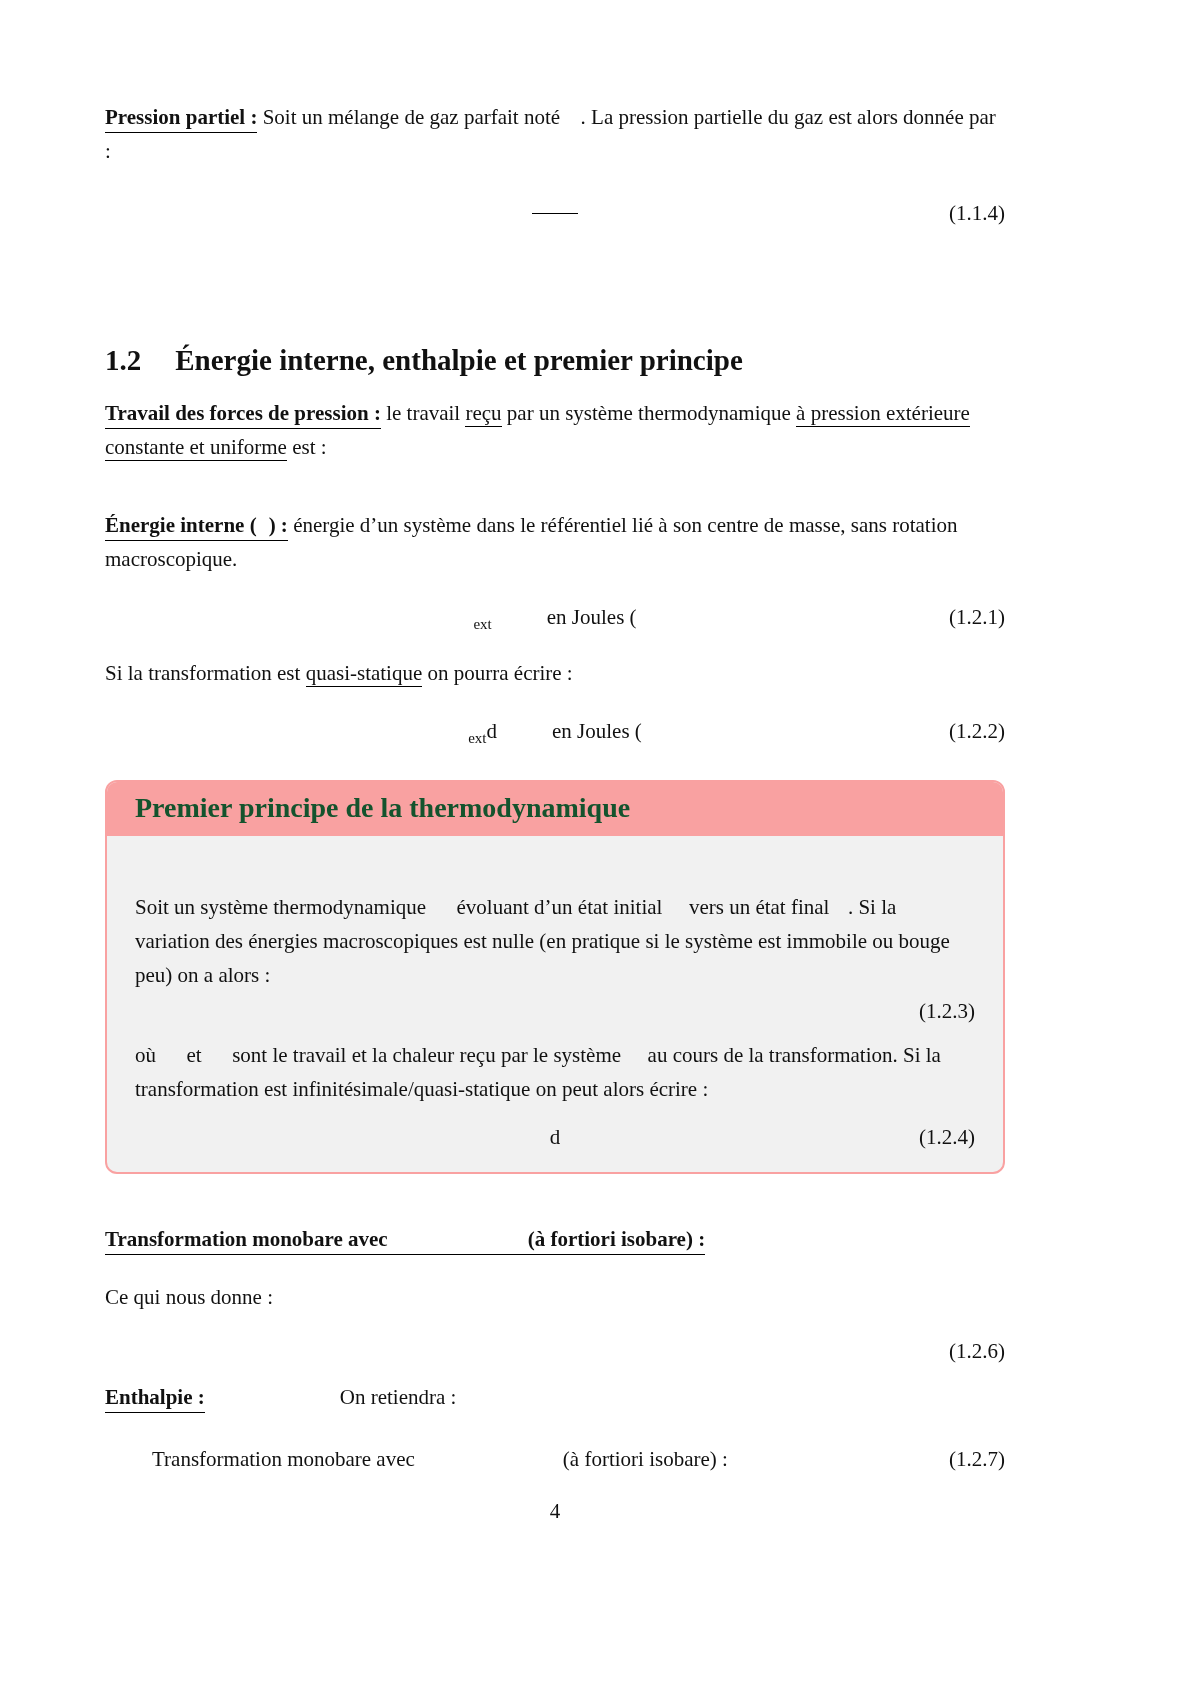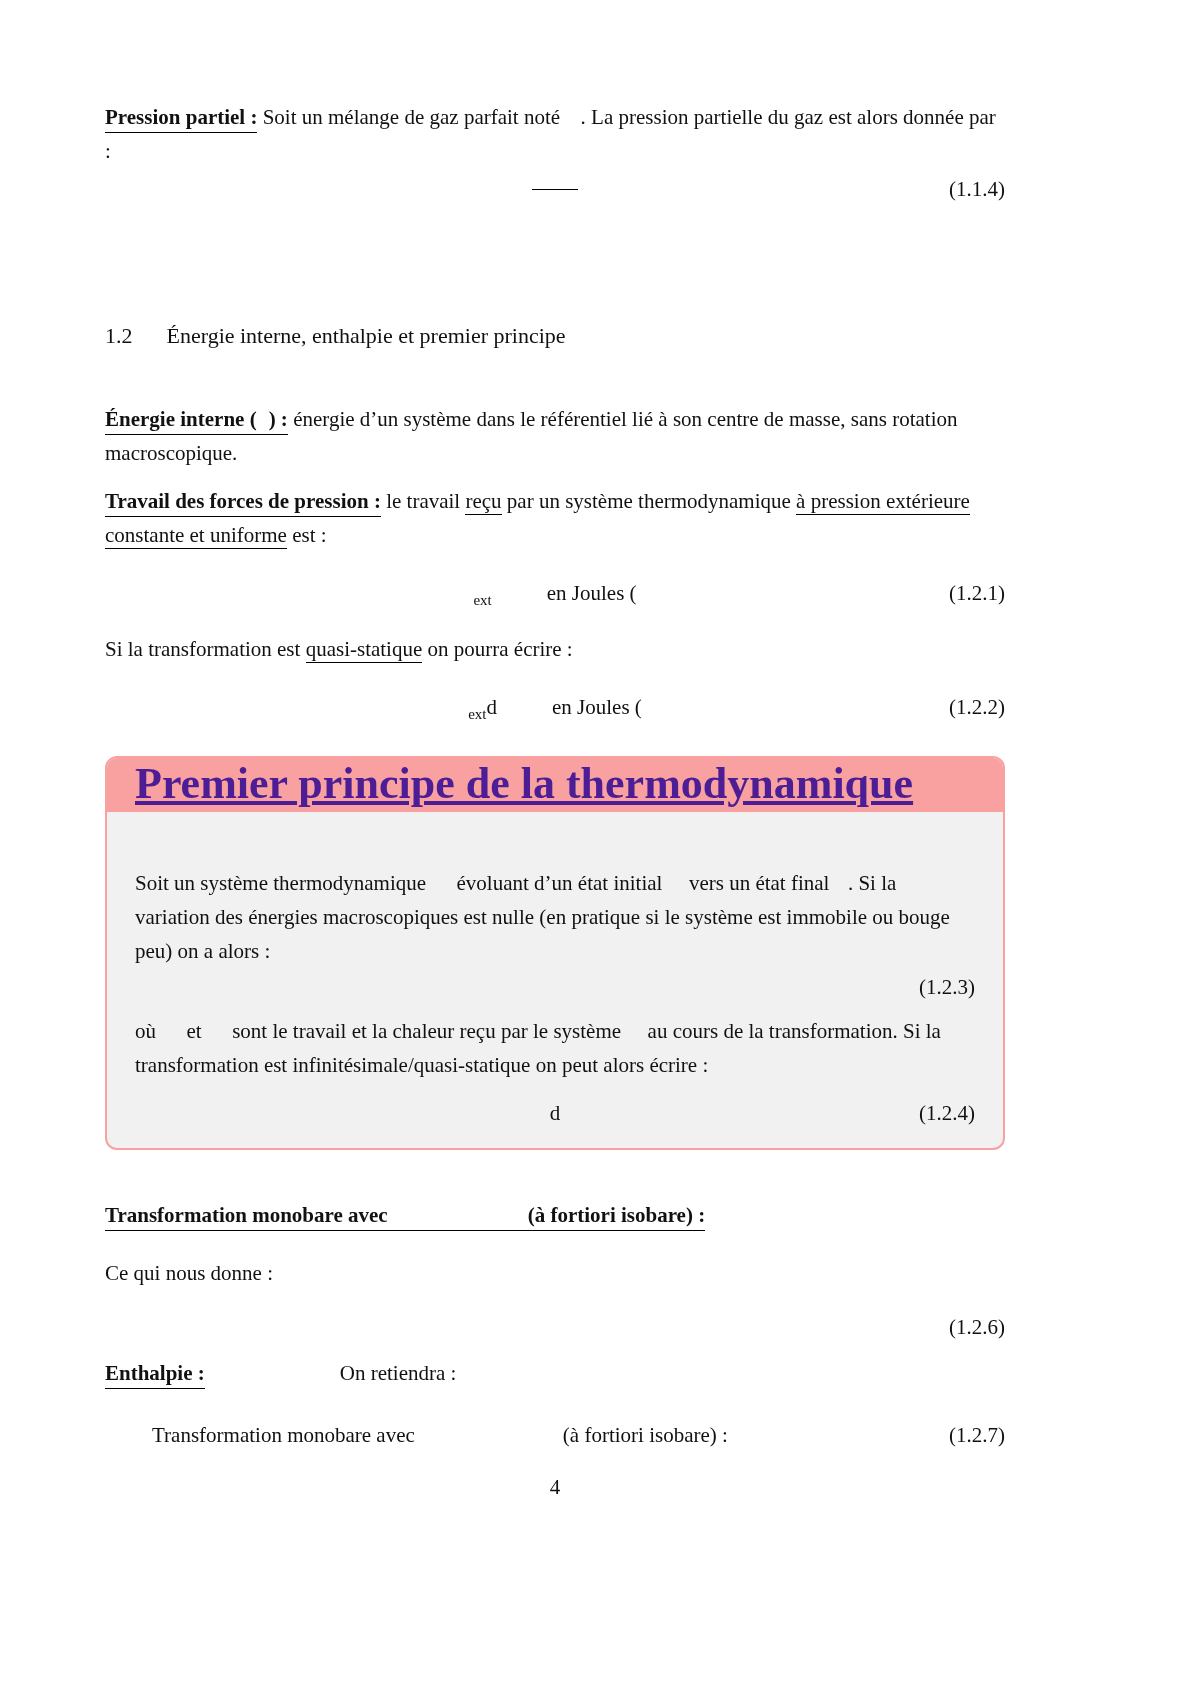--- a/index.html
+++ b/index.html
@@ -28,40 +28,40 @@
   .w140{ width: 140px; } .w148{ width: 148px; } .w4 { width: 4px; }
 
   .eq-row { position: relative; text-align: center; min-height: 34px; }
   .eq-tag { position: absolute; right: 0; top: 0; }
 
   .frac-bar { display: inline-block; width: 46px; border-top: 1.6px solid #000; vertical-align: 6px; }
 
   .sub     { font-size: 15px; line-height: 1; vertical-align: -5px; }
   .sub-low { font-size: 15px; line-height: 1; vertical-align: -14px; }
 
-  .section { font-size: 22px; line-height: 44px; font-weight: normal; margin-top: 108px; }
+  .section { font-size: 29px; line-height: 44px; font-weight: bold; margin-top: 108px; }
   .sec-num { margin-right: 34px; }
 
-  .eq114 { margin-top: 4px; }
+  .eq114 { margin-top: 28px; }
   .p-energie { margin-top: 44px; }
   .p-travail { margin-top: 14px; }
   .eq121 { margin-top: 24px; }
   .p-quasi { margin-top: 22px; }
   .eq122 { margin-top: 24px; }
 
   .theorem-box {
     width: 900px;
     margin-top: 32px;
     border: 2.5px solid var(--box-pink, #f9a1a1);
     border-radius: 12px;
     background: var(--box-body, #f1f1f1);
     overflow: hidden;
   }
   .box-header { background: var(--box-pink, #f9a1a1); padding: 2px 28px 4px; }
-  .box-title  { font-size: 44px; line-height: 48px; font-weight: bold; color: #4c1d95; text-decoration: underline; }
+  .box-title  { font-size: 28px; line-height: 48px; font-weight: bold; color: #14532d; }
   .box-body   { padding: 12px 28px 18px; margin-top: 42px; }
   .box-body .eq123 { margin-top: 2px; }
   .box-body .p2    { margin-top: 10px; }
   .box-body .eq124 { margin-top: 14px; }
 
   .p-monobare { margin-top: 48px; }
   .eq125 { margin-top: 20px; }
   .p-cequi { margin-top: 24px; }
   .eq126 { margin-top: 20px; }
   .p-enthalpie { margin-top: 12px; }
@@ -76,23 +76,23 @@
 
     <p class="para"><span class="term">Pression partiel :</span><span> Soit un mélange de gaz parfait noté </span><span class="gap w10"></span><span> . La pression partielle du gaz est alors donnée par :</span></p>
 
     <div class="eq-row eq114">
       <span><span class="frac-bar"></span></span>
       <span class="eq-tag">(1.1.4)</span>
     </div>
 
     <h2 class="section"><span class="sec-num">1.2</span><span>Énergie interne, enthalpie et premier principe</span></h2>
 
+    <p class="para p-travail"><span class="term">Travail des forces de pression :</span><span> le travail </span><span class="ul">reçu</span><span> par un système thermodynamique </span><span class="ul">à pression extérieure constante et uniforme</span><span> est :</span></p>
+
     <p class="para p-energie"><span class="term"><span>Énergie interne (</span><span class="gap w12"></span><span>) :</span></span><span> énergie d’un système dans le référentiel lié à son centre de masse, sans rotation macroscopique.</span></p>
-
-    <p class="para p-travail"><span class="term">Travail des forces de pression :</span><span> le travail </span><span class="ul">reçu</span><span> par un système thermodynamique </span><span class="ul">à pression extérieure constante et uniforme</span><span> est :</span></p>
 
     <div class="eq-row eq121">
       <span><span class="sub">ext</span><span class="gap w55"></span><span>en Joules (</span></span>
       <span class="eq-tag">(1.2.1)</span>
     </div>
 
     <p class="para p-quasi"><span>Si la transformation est </span><span class="ul">quasi-statique</span><span> on pourra écrire :</span></p>
 
     <div class="eq-row eq122">
       <span><span class="sub">ext</span><span>d</span><span class="gap w55"></span><span>en Joules (</span></span>

